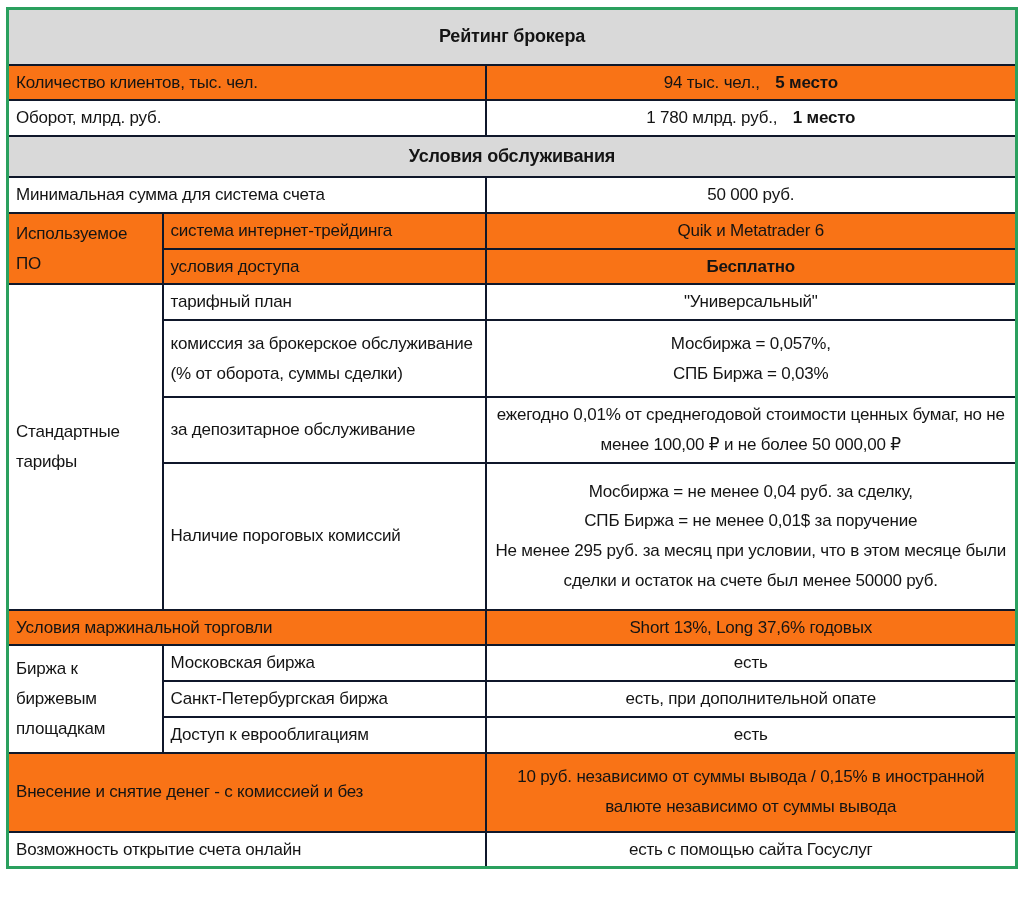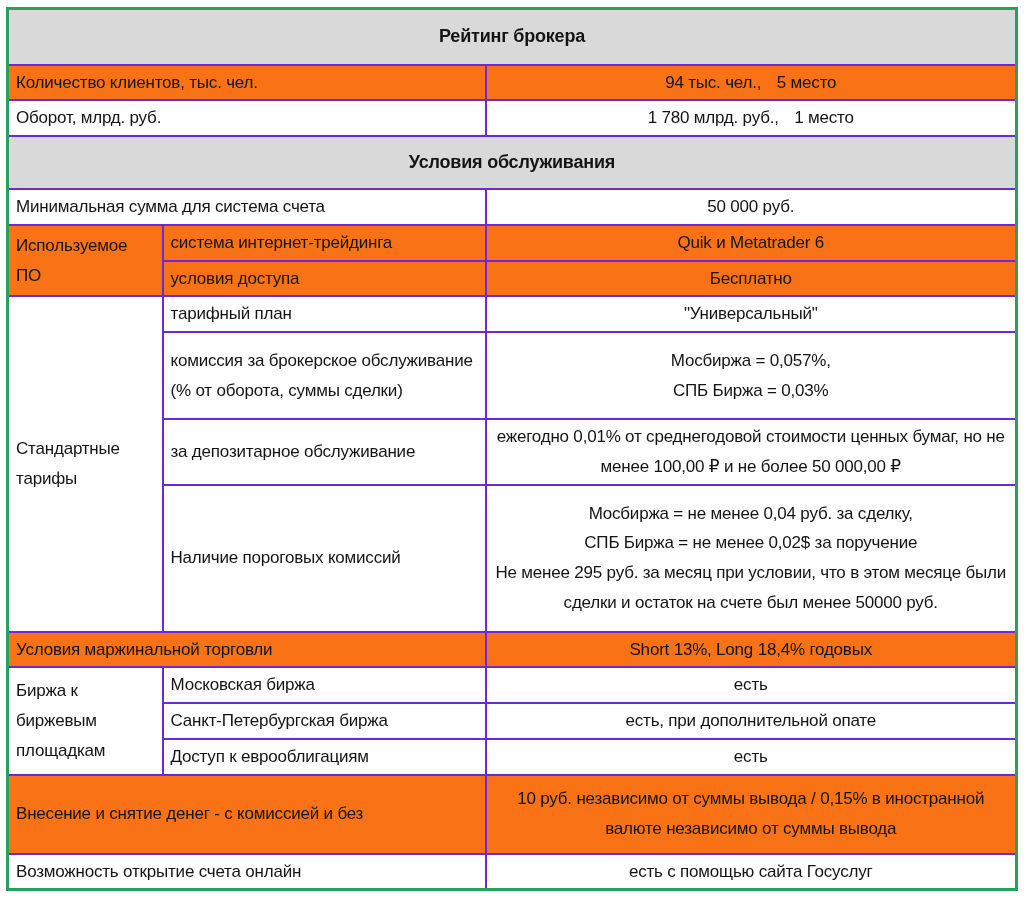--- a/index.html
+++ b/index.html
@@ -16,36 +16,36 @@
   table.broker {
     border-collapse: collapse;
     table-layout: fixed;
     width: 1009px;
     font-family: "Liberation Sans", "DejaVu Sans", sans-serif;
     font-size: 17px;
     color: #141414;
     letter-spacing: -0.2px;
   }
   table.broker td {
-    border: 2px solid #6d28d9;
+    border: 2px solid #0f172a;
     padding: 2px 7px;
     vertical-align: middle;
     line-height: 1.75;
     overflow: hidden;
   }
   table.broker { border: 3px solid #2aa05e; }
   .hdr {
     background: #d9d9d9;
     font-weight: bold;
     text-align: center;
     font-size: 18px;
   }
   .green { background: #f97316; }
   .c { text-align: center; }
-  .b { font-weight: normal; margin-left: 11px; }
+  .b { font-weight: bold; margin-left: 11px; }
   .lh-wide { line-height: 2.25; }
 </style>
 </head>
 <body>
 
 <div class="table-wrap">
   <table class="broker">
     <colgroup>
       <col style="width:155px">
       <col style="width:323px">
@@ -60,21 +60,21 @@
     <tr style="height:30px" class="green">
       <td colspan="2">Количество клиентов, тыс. чел.</td>
       <td class="c"><span>94 тыс. чел., </span><span class="b">5 место</span></td>
     </tr>
 
     <tr style="height:29px">
       <td colspan="2">Оборот, млрд. руб.</td>
       <td class="c"><span>1 780 млрд. руб., </span><span class="b">1 место</span></td>
     </tr>
 
-    <tr style="height:53px">
+    <tr style="height:41px">
       <td colspan="3" class="hdr">Условия обслуживания</td>
     </tr>
 
     <tr style="height:30px">
       <td colspan="2">Минимальная сумма для система счета</td>
       <td class="c">50 000 руб.</td>
     </tr>
 
     <tr style="height:29px" class="green">
       <td rowspan="2">Используемое ПО</td>
@@ -86,45 +86,45 @@
       <td>условия доступа</td>
       <td class="c b">Бесплатно</td>
     </tr>
 
     <tr style="height:28px">
       <td rowspan="4">Стандартные тарифы</td>
       <td>тарифный план</td>
       <td class="c">"Универсальный"</td>
     </tr>
 
-    <tr style="height:87px">
+    <tr style="height:77px">
       <td>комиссия за брокерское обслуживание (% от оборота, суммы сделки)</td>
       <td class="c lh-wide">
         <div>Мосбиржа = 0,057%,</div>
         <div>СПБ Биржа = 0,03%</div>
       </td>
     </tr>
 
     <tr style="height:64px">
       <td>за депозитарное обслуживание</td>
       <td class="c">ежегодно 0,01% от среднегодовой стоимости ценных бумаг, но не менее 100,00 ₽ и не более 50 000,00 ₽</td>
     </tr>
 
     <tr style="height:147px">
       <td>Наличие пороговых комиссий</td>
       <td class="c">
         <div>Мосбиржа = не менее 0,04 руб. за сделку,</div>
-        <div>СПБ Биржа = не менее 0,02$ за поручение</div>
+        <div>СПБ Биржа = не менее 0,01$ за поручение</div>
         <div>Не менее 295 руб. за  месяц при условии, что в этом месяце были сделки и остаток на счете был менее 50000 руб.</div>
       </td>
     </tr>
 
     <tr style="height:29px" class="green">
       <td colspan="2">Условия маржинальной торговли</td>
-      <td class="c">Short 13%, Long 18,4% годовых</td>
+      <td class="c">Short 13%, Long 37,6% годовых</td>
     </tr>
 
     <tr style="height:29px">
       <td rowspan="3">Биржа к биржевым площадкам</td>
       <td>Московская биржа</td>
       <td class="c">есть</td>
     </tr>
 
     <tr style="height:29px">
       <td>Санкт-Петербургская биржа</td>

